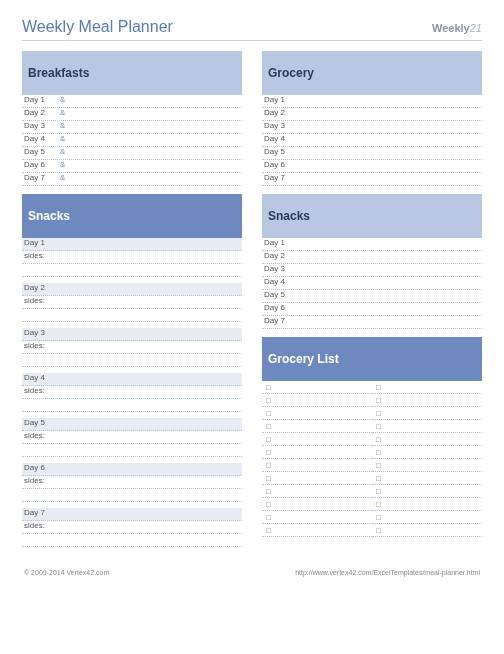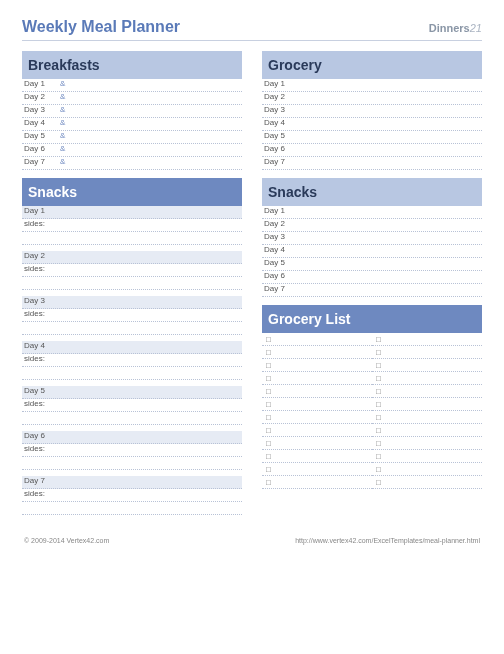--- a/index.html
+++ b/index.html
@@ -1,43 +1,43 @@
 <!DOCTYPE html>
 <html><head>
 <meta charset="utf-8">
 <style>
   * { box-sizing: border-box; margin: 0; padding: 0; }
   body { background: #fff; font-family: Arial, sans-serif; width: 504px; height: 654px; padding: 18px 22px 10px 22px; color: #333; }
   .header { display: flex; justify-content: space-between; align-items: baseline; border-bottom: 1px solid #c8d0e0; padding-bottom: 4px; margin-bottom: 10px; }
-  .title { color: #5a7ab8; font-size: 16px; font-weight: bold; }
+  .title { color: #5a7ab8; font-size: 16px; font-weight: normal; }
   .logo { color: #aab4c2; font-size: 11px; font-style: italic; }
   .logo b { color: #8a96a6; font-style: normal; }
   .cols { display: flex; gap: 20px; }
   .col { flex: 1; min-width: 0; }
   .section { margin-bottom: 8px; }
-  .sec-head { background: #6e89c0; color: #fff; font-size: 14px; font-weight: bold; padding: 6px 6px; }
+  .sec-head { background: #6e89c0; color: #fff; font-size: 12px; font-weight: bold; padding: 15px 6px; }
   .sec-head.lt { background: #b8c7e2; color: #2a3a5a; }
   .row { display: flex; align-items: flex-start; font-size: 8px; color: #555; height: 13px; border-bottom: 1px dotted #b8c2d6; }
   .row .lbl { width: 38px; flex-shrink: 0; padding-left: 2px; }
   .row .amp { color: #6e89c0; font-size: 8px; }
   .row.shade { background: #e6ebf4; }
   .blank { height: 13px; border-bottom: 1px dotted #b8c2d6; }
   .dinner-group { margin-bottom: 6px; }
   .grow { display: flex; }
   .gcell { flex: 1; font-size: 8px; color: #777; padding-left: 4px; height: 13px; line-height: 13px; border-bottom: 1px dotted #b8c2d6; }
   .notes-body { background: #e6ebf4; }
   .notes-body .blank { border-bottom: 1px dotted #aab8d2; }
   .footer { display: flex; justify-content: space-between; font-size: 7px; color: #888; margin-top: 14px; padding: 0 2px; }
 </style>
 </head>
 <body>
 
 <div class="header">
   <div class="title">Weekly Meal Planner</div>
-  <div class="logo"><b>Dinners</b><span>21</span></div>
+  <div class="logo"><b>Weekly</b><span>21</span></div>
 </div>
 
 <div class="cols">
   <div class="col">
 
     <div class="section">
       <div class="sec-head lt">Breakfasts</div>
       <div class="row">
           <span class="lbl">Day 1</span>
           <span class="amp">&amp;</span>

